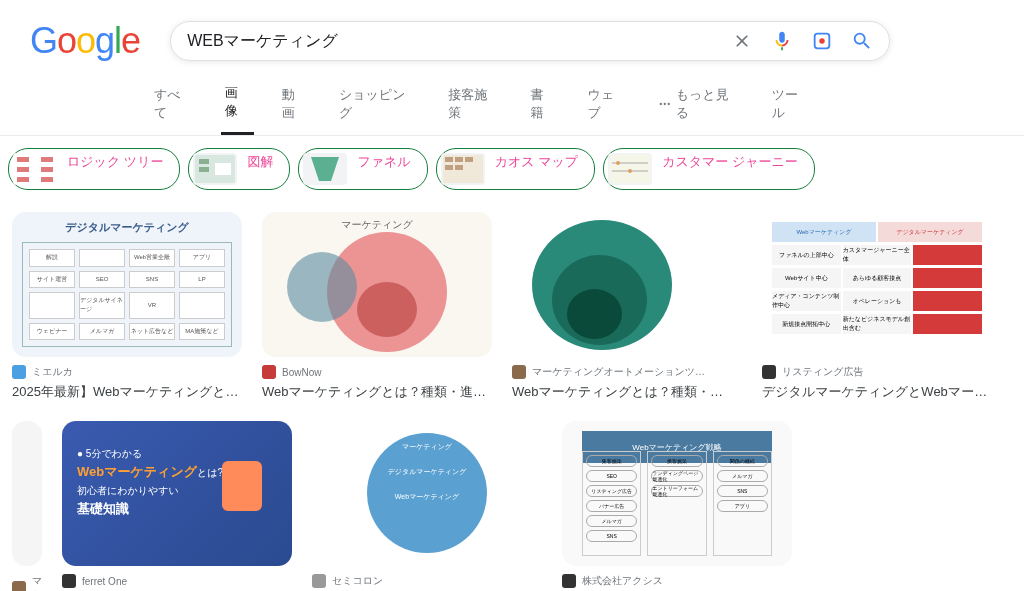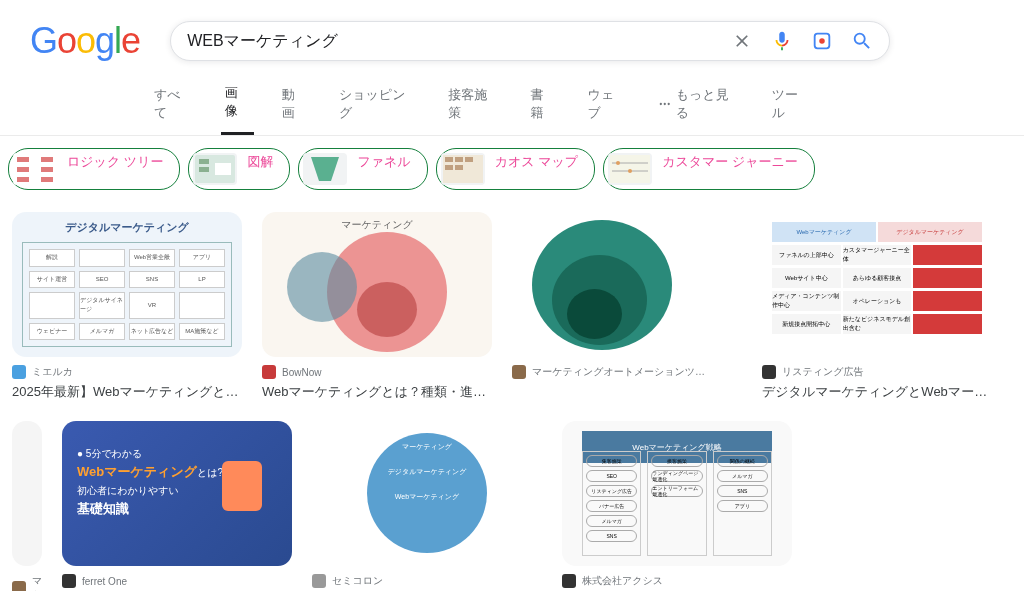--- a/index.html
+++ b/index.html
@@ -244,20 +244,21 @@
   <div class="card">
     <div class="thumb t3">
       <div class="big"></div>
         <div class="mid"></div>
         <div class="sm"></div>
     </div>
     <div class="source">
         <div class="fav" style="background:#8a6a4a"></div>
         <span>マーケティングオートメーションツ…</span>
       </div>
+    <div class="title">Webマーケティングとは？種類・…</div>
   </div>
 
   <div class="card">
     <div class="thumb t4">
       <div class="row">
           <div class="cell h1">Webマーケティング</div>
           <div class="cell h2">デジタルマーケティング</div>
         </div>
       <div class="row">
           <div class="cell cn">ファネルの上部中心</div>

